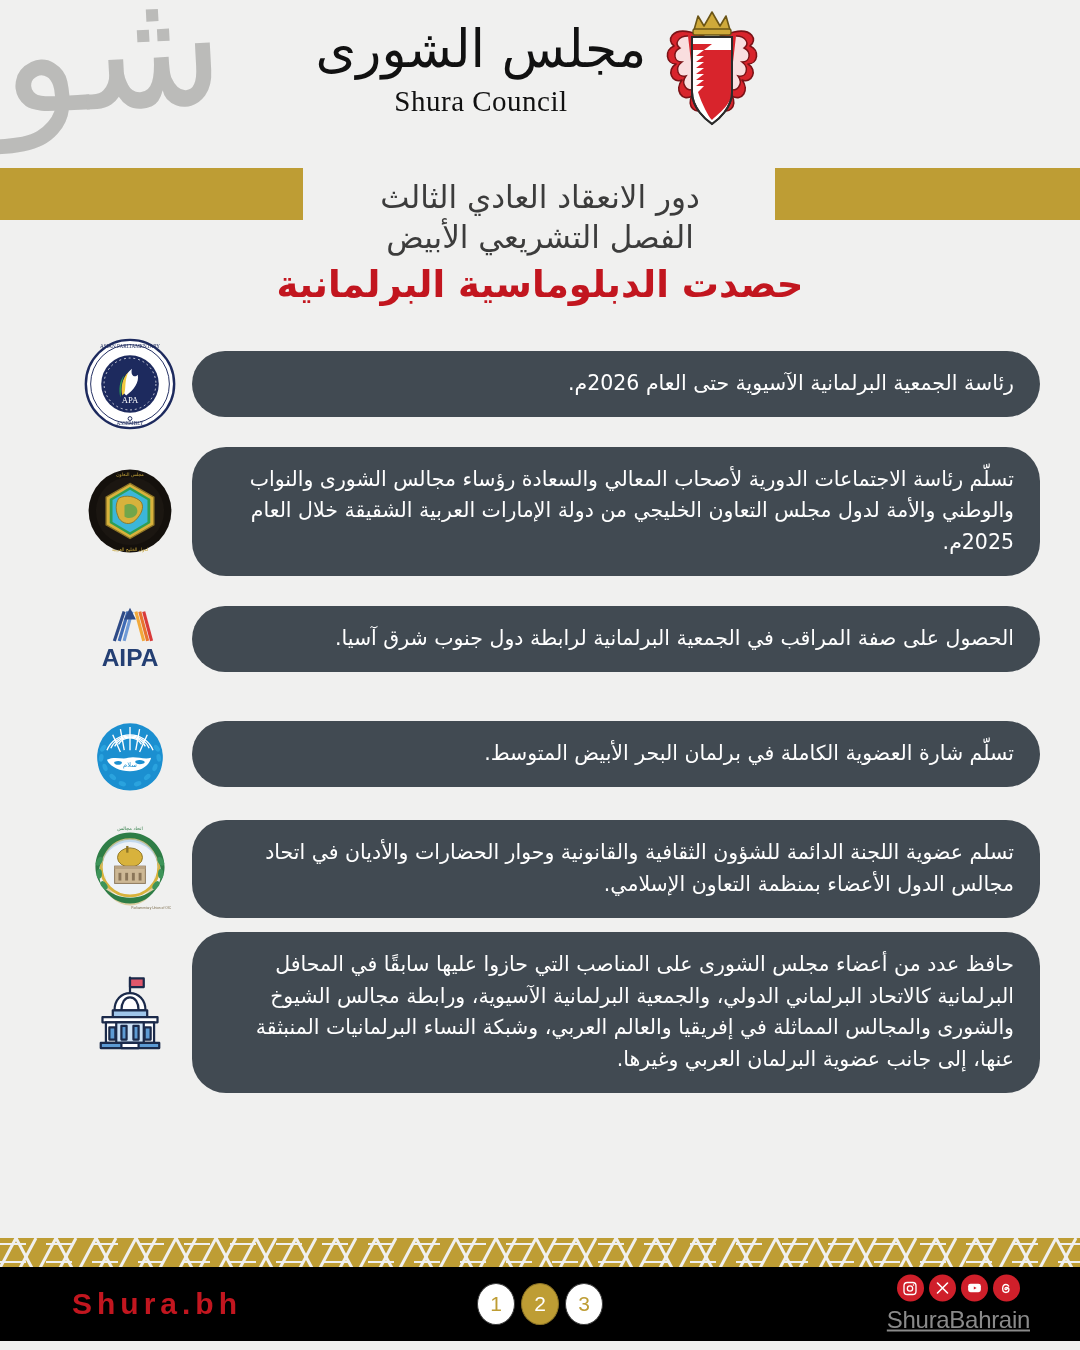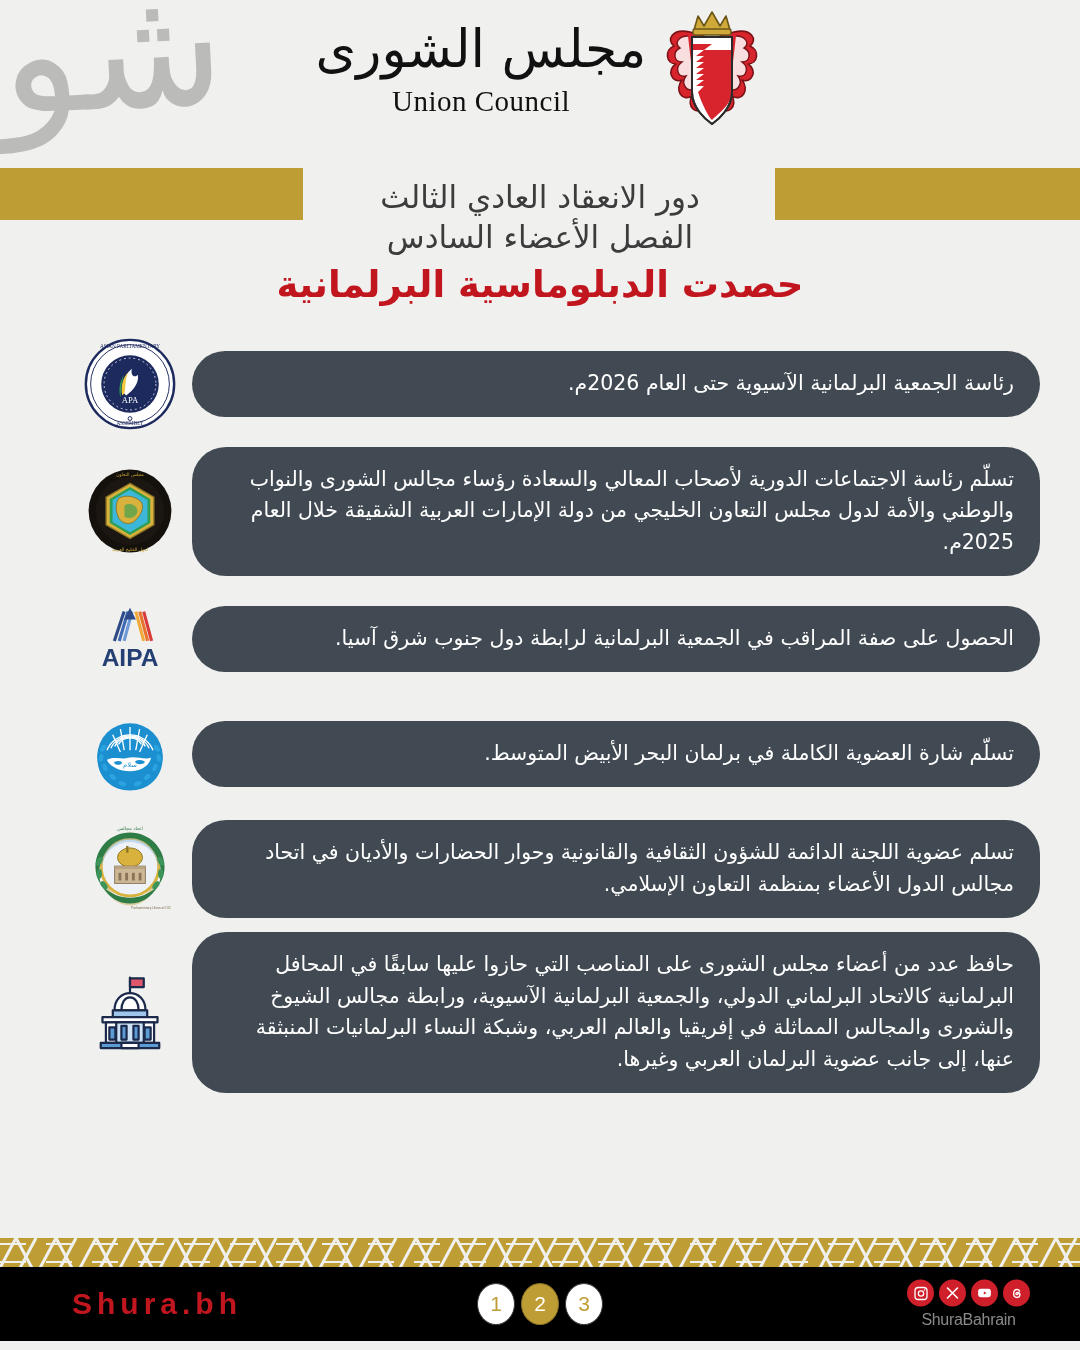--- a/index.html
+++ b/index.html
@@ -100,35 +100,35 @@
     font-size:21px;font-family:"Liberation Sans","DejaVu Sans",sans-serif;
   }
   .dot.active{background:#be9d34;border-color:#8e7526;color:#fff;}
   .social{
     position:absolute;right:50px;top:50%;transform:translateY(-50%);
     display:flex;flex-direction:column;align-items:center;gap:4px;
   }
   .social-icons{display:flex;gap:5px;}
   .sicon{width:27px;height:27px;border-radius:50%;background:#cf1f2a;
          display:flex;align-items:center;justify-content:center;}
-  .handle{color:#8a8a8a;font-size:16px;letter-spacing:-.3px;
-          font-family:"Liberation Sans","DejaVu Sans",sans-serif;}
+  .handle{color:#8a8a8a;font-size:24px;letter-spacing:-.3px;
+          font-family:"Liberation Sans","DejaVu Sans",sans-serif;text-decoration:underline;}
 </style>
 </head>
 <body>
 
 <div class="page">
 
   <div class="watermark">شورى</div>
 
   <div class="header">
     <div class="logo-row">
       <div class="logo-text">
         <div class="logo-ar">مجلس الشورى</div>
-        <div class="logo-en">Union Council</div>
+        <div class="logo-en">Shura Council</div>
       </div>
       <svg class="coa" viewBox="0 0 104 128">
 
         <path d="M30 26 C12 22 6 34 14 40 C4 44 6 58 16 58 C6 64 12 78 22 74 C14 84 22 96 32 90 C26 100 36 110 44 102 L44 30 Z" fill="#d8242c" stroke="#7a1216" stroke-width="1.6" stroke-linejoin="round"></path>
         <path d="M28 30 C18 30 14 38 20 42 C12 46 14 56 22 56 C14 62 18 72 26 70 C20 78 28 88 34 82" fill="#ffffff" stroke="#7a1216" stroke-width="1.4" fill-opacity=".85"></path>
 
         <path d="M74 26 C92 22 98 34 90 40 C100 44 98 58 88 58 C98 64 92 78 82 74 C90 84 82 96 72 90 C78 100 68 110 60 102 L60 30 Z" fill="#d8242c" stroke="#7a1216" stroke-width="1.6" stroke-linejoin="round"></path>
         <path d="M76 30 C86 30 90 38 84 42 C92 46 90 56 82 56 C90 62 86 72 78 70 C84 78 76 88 70 82" fill="#ffffff" stroke="#7a1216" stroke-width="1.4" fill-opacity=".85"></path>
 
         <path d="M34 24 L38 10 L44 20 L52 6 L60 20 L66 10 L70 24 Z" fill="#cfa93a" stroke="#6b5516" stroke-width="1.6" stroke-linejoin="round"></path>
@@ -140,21 +140,21 @@
         <path d="M32 31 L72 31 L72 86 C72 102 58 114 52 118 C46 114 32 102 32 86 Z" fill="none" stroke="#2b2b2b" stroke-width="2"></path>
       </svg>
     </div>
   </div>
 
   <div class="band">
     <div class="bar left"></div>
     <div class="bar right"></div>
     <div class="subtitle">
       <span>دور الانعقاد العادي الثالث</span>
-      <span>الفصل الأعضاء السادس</span>
+      <span>الفصل التشريعي الأبيض</span>
     </div>
   </div>
 
   <div class="title">
     <span class="l1">حصدت الدبلوماسية البرلمانية</span>
   </div>
 
   <div class="list">
 
     <div class="row">

